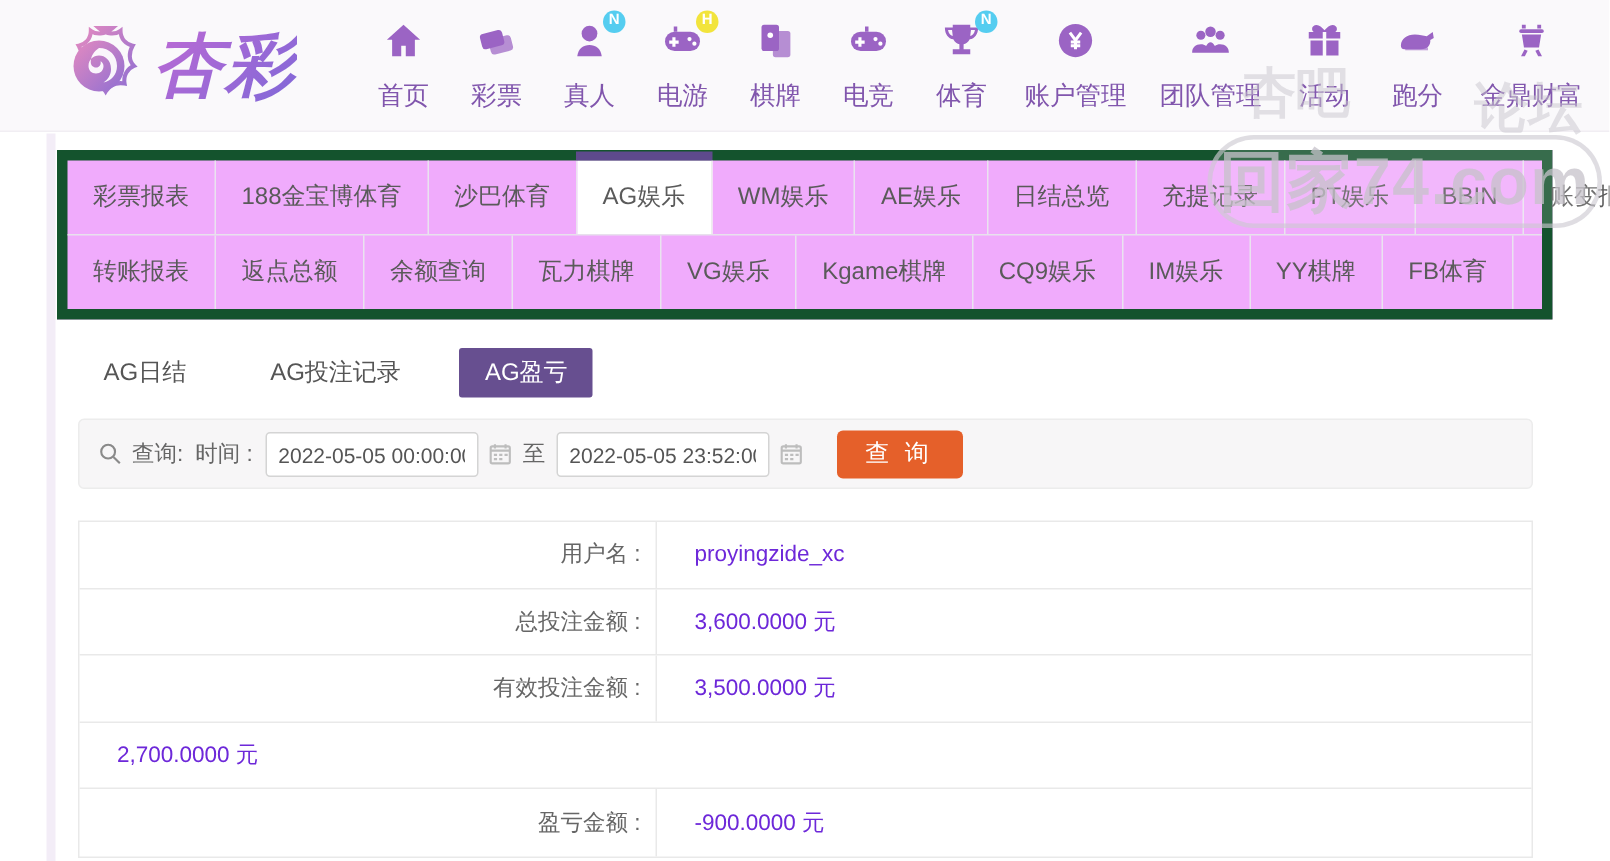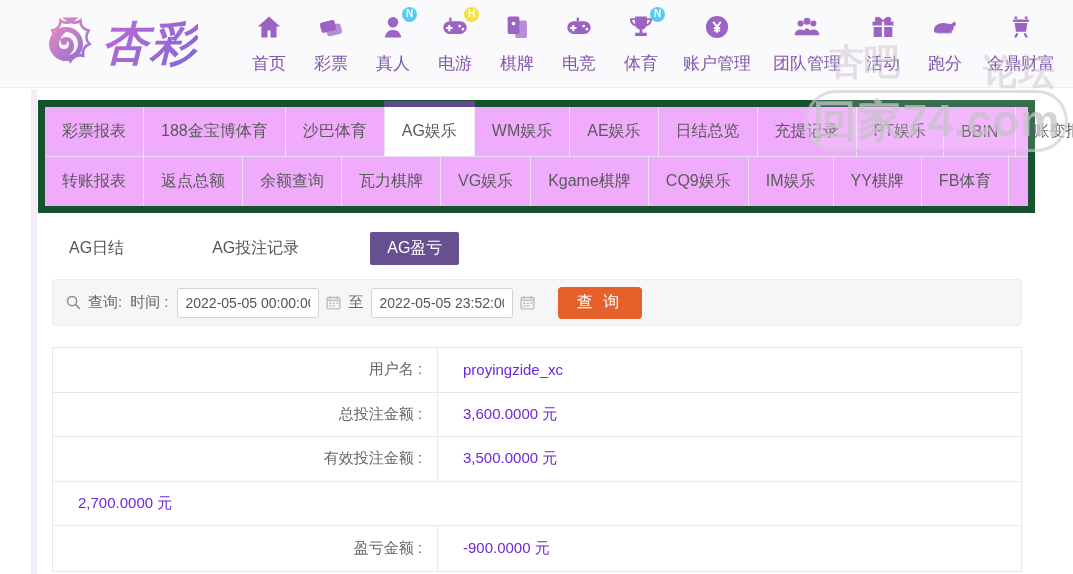--- a/index.html
+++ b/index.html
@@ -54,21 +54,21 @@
     font-size:16px; color:#5a5a5a; cursor:pointer; position:relative;
     border-right:1px solid #eae3ef; white-space:nowrap;
   }
   .tab.active { background:#fff; border-right-color:#eee; }
   .tab.active::before {
     content:""; position:absolute; left:-1px; right:-1px; top:-6px; height:6px;
     background:#5e4a8c;
   }
 
   
-  .subtabs { margin:19px 0 0 52px; display:flex; align-items:flex-end;gap:32px; }
+  .subtabs { margin:19px 0 0 52px; display:flex; align-items:flex-end; }
   .subtab {
     height:33px; display:flex; align-items:center; padding:0 17px;
     font-size:16px; color:#555; cursor:pointer; margin-right:22px;
     border-radius:2px; white-space:nowrap;
   }
   .subtab.active { background:#674f90; color:#fff; }
 
   
   .qform {
     margin:14px 0 0 52px; width:970px; height:47px; background:#f7f6f7;
@@ -90,21 +90,21 @@
     letter-spacing:3px; cursor:pointer;
     font-family:"Liberation Sans","DejaVu Sans",sans-serif;
   }
 
   
   .rtable { margin:21px 0 0 52px; width:970px; border:1px solid #e9e9e9; background:#fff; }
   .trow { display:flex; height:44.5px; border-bottom:1px solid #e9e9e9; }
   .trow:last-child { border-bottom:none; }
   .tlabel {
     width:385px; border-right:1px solid #e9e9e9; display:flex;
-    align-items:center; justify-content:flex-end; padding-right:15px;
+    align-items:center; justify-content:flex-end; padding-right:10px;
     font-size:15px; color:#666;
   }
   .tvalue { flex:1; display:flex; align-items:center; padding-left:25px; font-size:15px; color:#6d28d9; }
 
   
   .wm { position:absolute; pointer-events:none; z-index:50; color:#c9c6ce; }
   .wm-left  { left:828px; top:38px; font-size:36px; font-weight:bold; opacity:.5; }
   .wm-right { left:983px; top:48px; font-size:36px; font-weight:bold; opacity:.5; }
   .wm-box {
     left:805px; top:90px; width:263px; height:62px;

